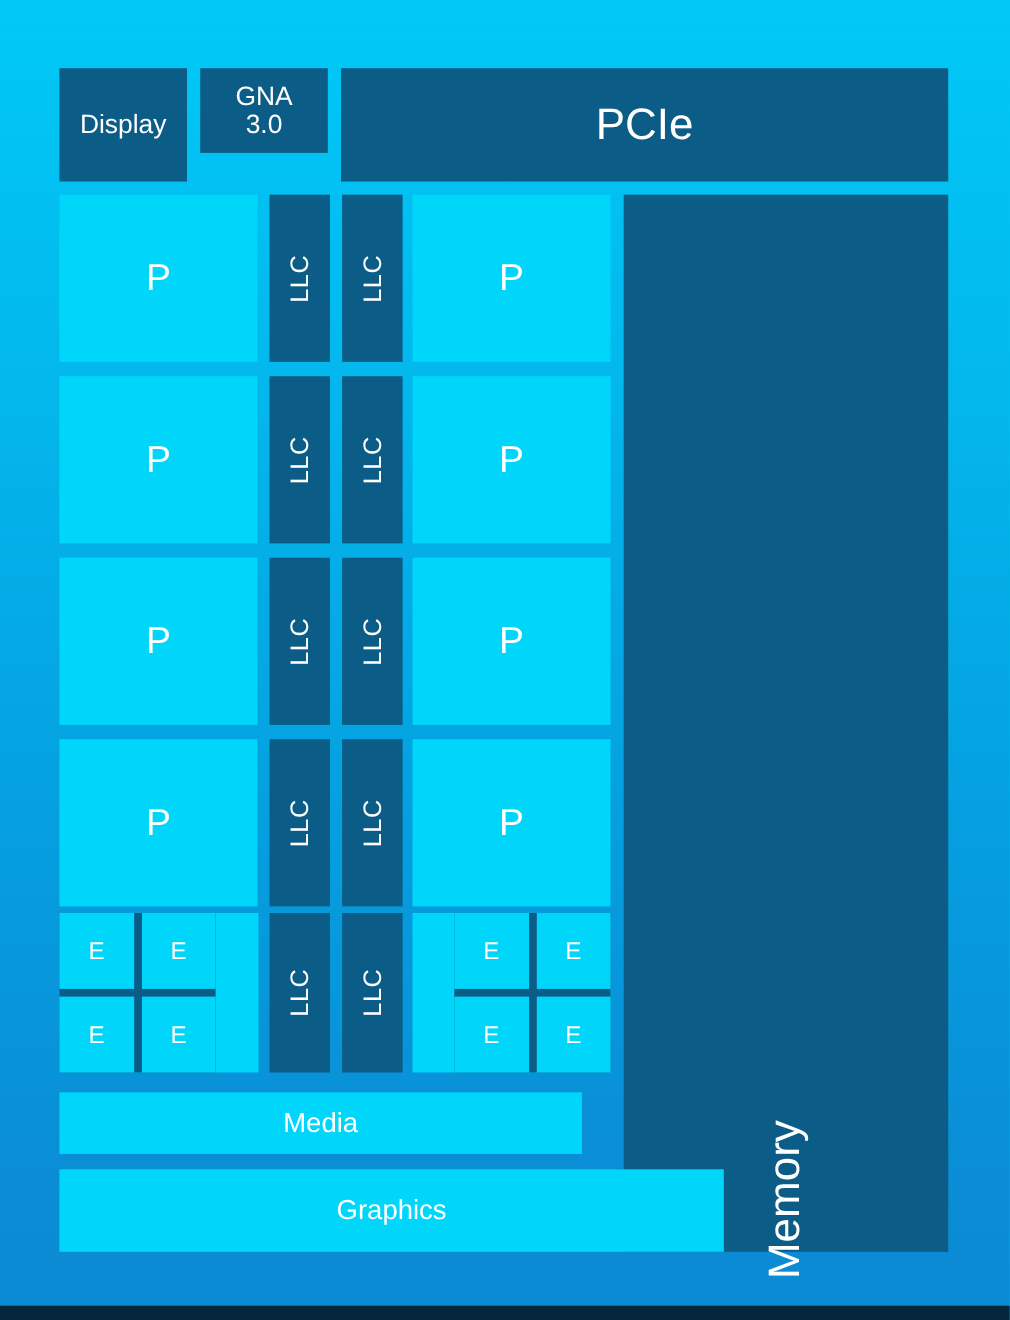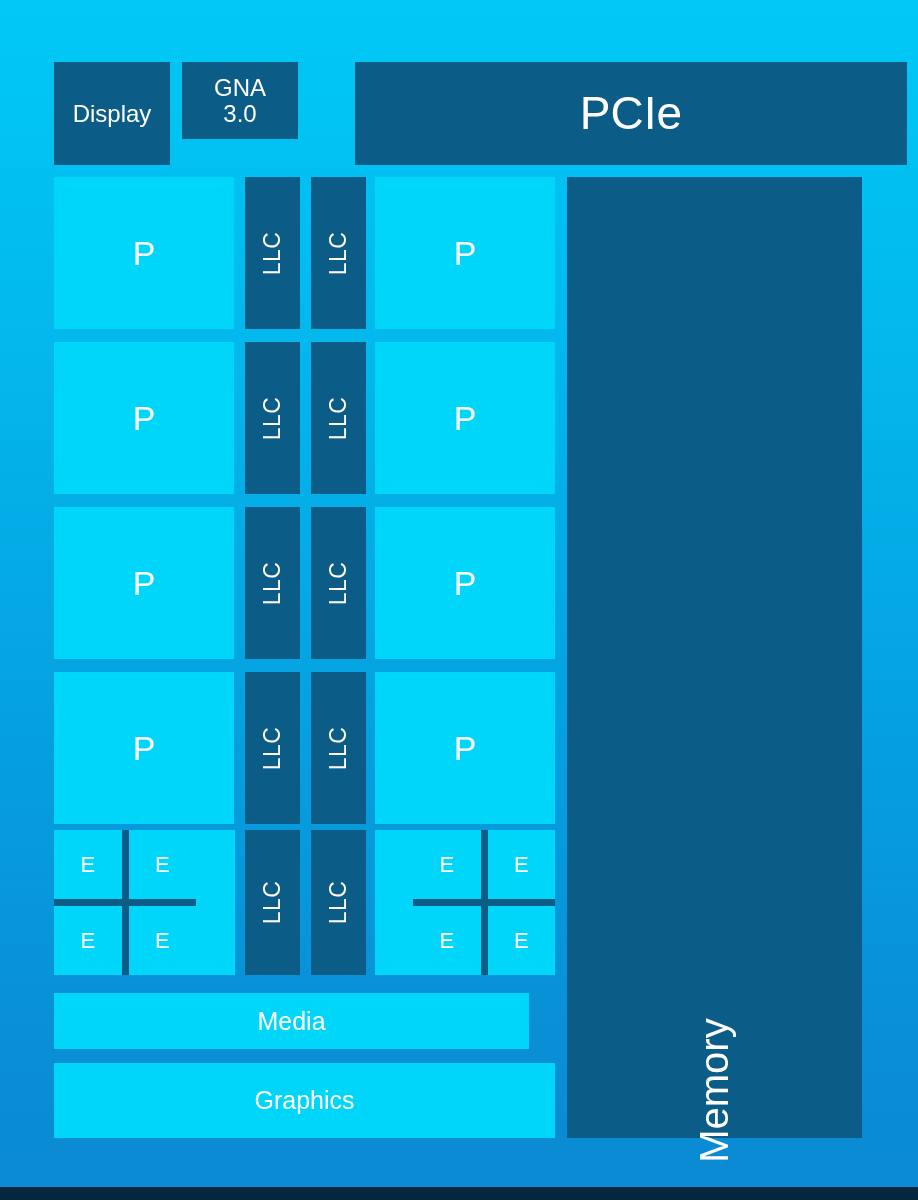--- a/index.html
+++ b/index.html
@@ -50,22 +50,21 @@
   #display-block {
     left: 54px; top: 62px; width: 116px; height: 103px;
     font-size: 24px;
   }
   #gna-block {
     left: 182px; top: 62px; width: 116px; height: 77px;
     font-size: 24px;
   }
   #pcie-block {
     left: 310px; top: 62px; width: 552px; height: 103px;
-    font-size: 46px;
-    margin-left: 45px;
+    font-size: 40px;
   }
 
   
   #memory-block {
     left: 567px; top: 177px; width: 295px; height: 961px;
     align-items: flex-end;
     justify-content: center;
     padding-bottom: 26px;
   }
   #memory-block .vtext {
@@ -144,21 +143,21 @@
     width: 55px;
     font-size: 23px;
   }
 
   
   #media-bar {
     left: 54px; top: 993px; width: 475px; height: 56px;
     font-size: 25px;
   }
   #graphics-bar {
-    left: 54px; top: 1063px; width: 501px; height: 75px;
+    left: 54px; top: 1063px; width: 604px; height: 75px;
     font-size: 25px;
   }
 </style>
 </head>
 <body>
 
 <div id="stage">
 
   <div class="tile dark" id="display-block">Display</div>
 

